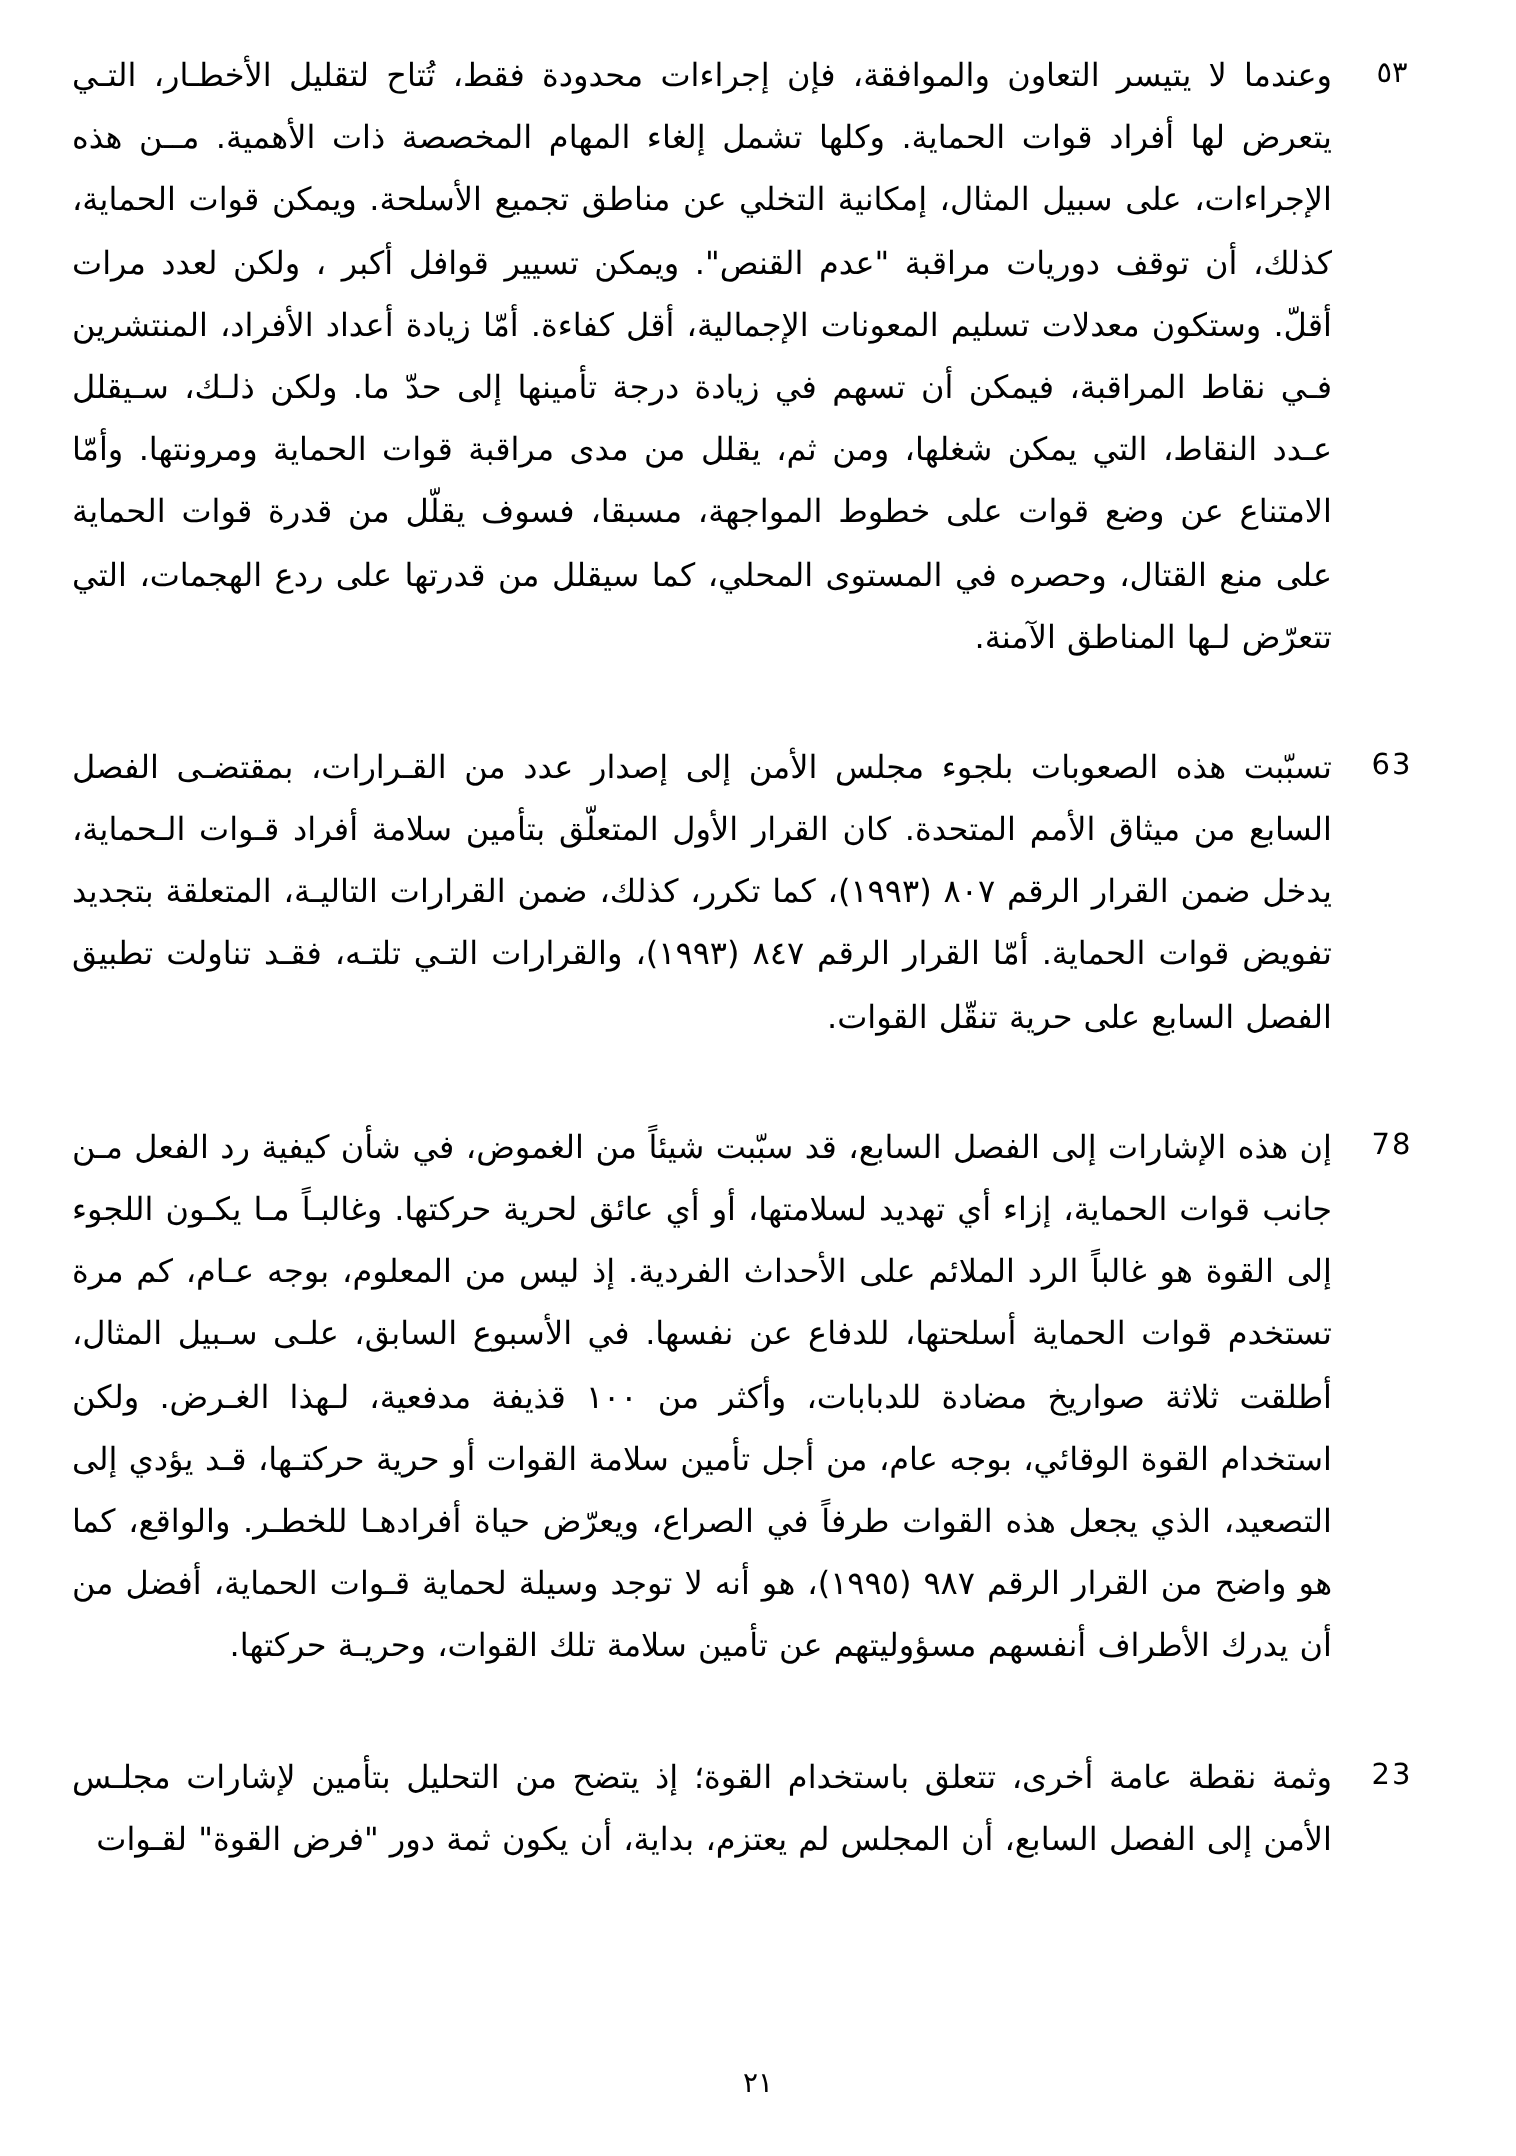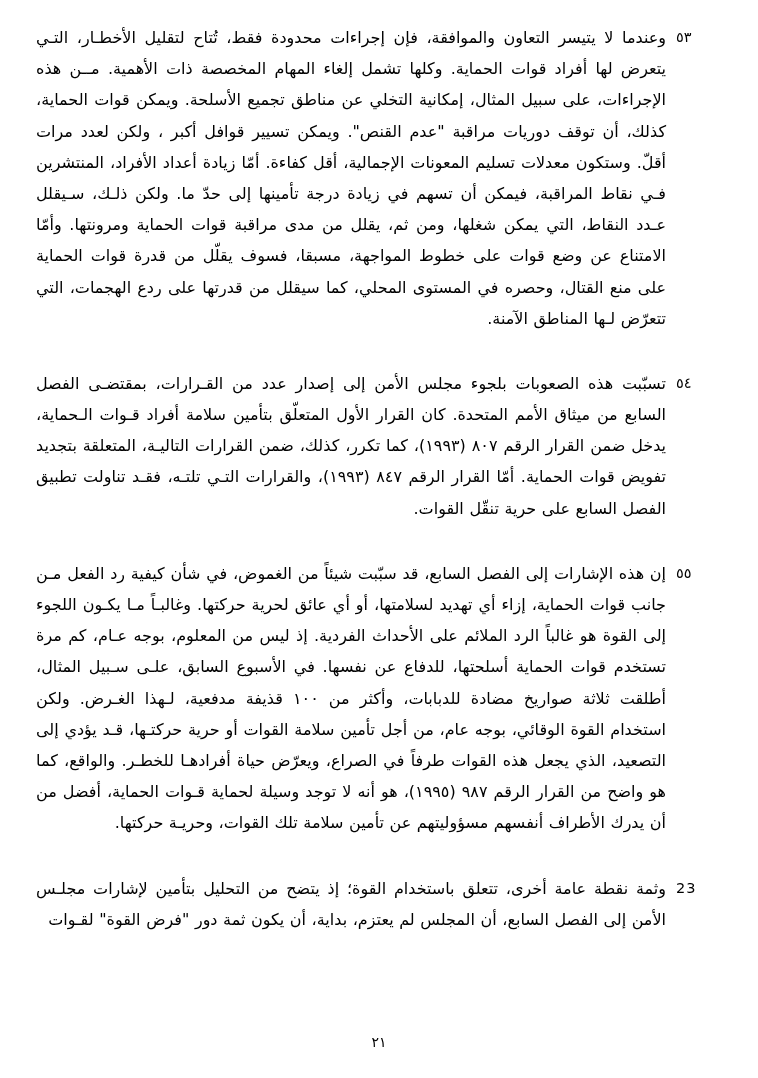--- a/index.html
+++ b/index.html
@@ -25,21 +25,21 @@
   }
   .para {
     display: flex;
     flex-direction: row;
     align-items: flex-start;
     margin-bottom: 34px;
   }
   .para-num {
     flex: 0 0 auto;
     width: 40px;
-    text-align: left;
+    text-align: center;
     font-size: 14.5px;
     line-height: 1.95;
     letter-spacing: 1px;
     white-space: nowrap;
     padding-top: 1px;
   }
   .para-body {
     flex: 1 1 auto;
     font-size: 16px;
     line-height: 1.95;
@@ -67,26 +67,26 @@
 <div class="page">
 
   <div class="content">
 
     <div class="para">
       <div class="para-num">٥٣</div>
       <div class="para-body">وعندما لا يتيسر التعاون والموافقة، فإن إجراءات محدودة فقط، تُتاح لتقليل الأخطـار، التـي يتعرض لها أفراد قوات الحماية. وكلها تشمل إلغاء المهام المخصصة ذات الأهمية. مــن هذه الإجراءات، على سبيل المثال، إمكانية التخلي عن مناطق تجميع الأسلحة. ويمكن قوات الحماية، كذلك، أن توقف دوريات مراقبة "عدم القنص". ويمكن تسيير قوافل أكبر ، ولكن لعدد مرات أقلّ. وستكون معدلات تسليم المعونات الإجمالية، أقل كفاءة. أمّا زيادة أعداد الأفراد، المنتشرين فـي نقاط المراقبة، فيمكن أن تسهم في زيادة درجة تأمينها إلى حدّ ما. ولكن ذلـك، سـيقلل عـدد النقاط، التي يمكن شغلها، ومن ثم، يقلل من مدى مراقبة قوات الحماية ومرونتها. وأمّا الامتناع عن وضع قوات على خطوط المواجهة، مسبقا، فسوف يقلّل من قدرة قوات الحماية على منع القتال، وحصره في المستوى المحلي، كما سيقلل من قدرتها على ردع الهجمات، التي تتعرّض لـها المناطق الآمنة.</div>
     </div>
 
     <div class="para">
-      <div class="para-num">٥٤</div>
+      <div class="para-num">63</div>
       <div class="para-body">تسبّبت هذه الصعوبات بلجوء مجلس الأمن إلى إصدار عدد من القـرارات، بمقتضـى الفصل السابع من ميثاق الأمم المتحدة. كان القرار الأول المتعلّق بتأمين سلامة أفراد قـوات الـحماية، يدخل ضمن القرار الرقم ٨٠٧ (١٩٩٣)، كما تكرر، كذلك، ضمن القرارات التاليـة، المتعلقة بتجديد تفويض قوات الحماية. أمّا القرار الرقم ٨٤٧ (١٩٩٣)، والقرارات التـي تلتـه، فقـد تناولت تطبيق الفصل السابع على حرية تنقّل القوات.</div>
     </div>
 
     <div class="para">
-      <div class="para-num">٥٥</div>
+      <div class="para-num">78</div>
       <div class="para-body">إن هذه الإشارات إلى الفصل السابع، قد سبّبت شيئاً من الغموض، في شأن كيفية رد الفعل مـن جانب قوات الحماية، إزاء أي تهديد لسلامتها، أو أي عائق لحرية حركتها. وغالبـاً مـا يكـون اللجوء إلى القوة هو غالباً الرد الملائم على الأحداث الفردية. إذ ليس من المعلوم، بوجه عـام، كم مرة تستخدم قوات الحماية أسلحتها، للدفاع عن نفسها. في الأسبوع السابق، علـى سـبيل المثال، أطلقت ثلاثة صواريخ مضادة للدبابات، وأكثر من ١٠٠ قذيفة مدفعية، لـهذا الغـرض. ولكن استخدام القوة الوقائي، بوجه عام، من أجل تأمين سلامة القوات أو حرية حركتـها، قـد يؤدي إلى التصعيد، الذي يجعل هذه القوات طرفاً في الصراع، ويعرّض حياة أفرادهـا للخطـر. والواقع، كما هو واضح من القرار الرقم ٩٨٧ (١٩٩٥)، هو أنه لا توجد وسيلة لحماية قـوات الحماية، أفضل من أن يدرك الأطراف أنفسهم مسؤوليتهم عن تأمين سلامة تلك القوات، وحريـة حركتها.</div>
     </div>
 
     <div class="para">
       <div class="para-num">23</div>
       <div class="para-body last">وثمة نقطة عامة أخرى، تتعلق باستخدام القوة؛ إذ يتضح من التحليل بتأمين لإشارات مجلـس الأمن إلى الفصل السابع، أن المجلس لم يعتزم، بداية، أن يكون ثمة دور "فرض القوة" لقـوات</div>
     </div>
 
   </div>
 

